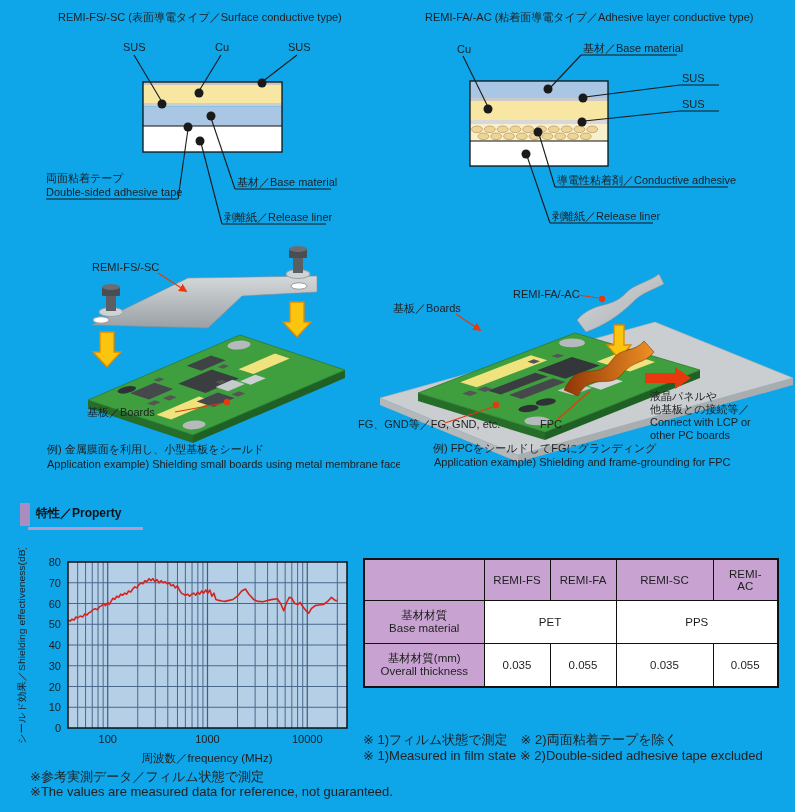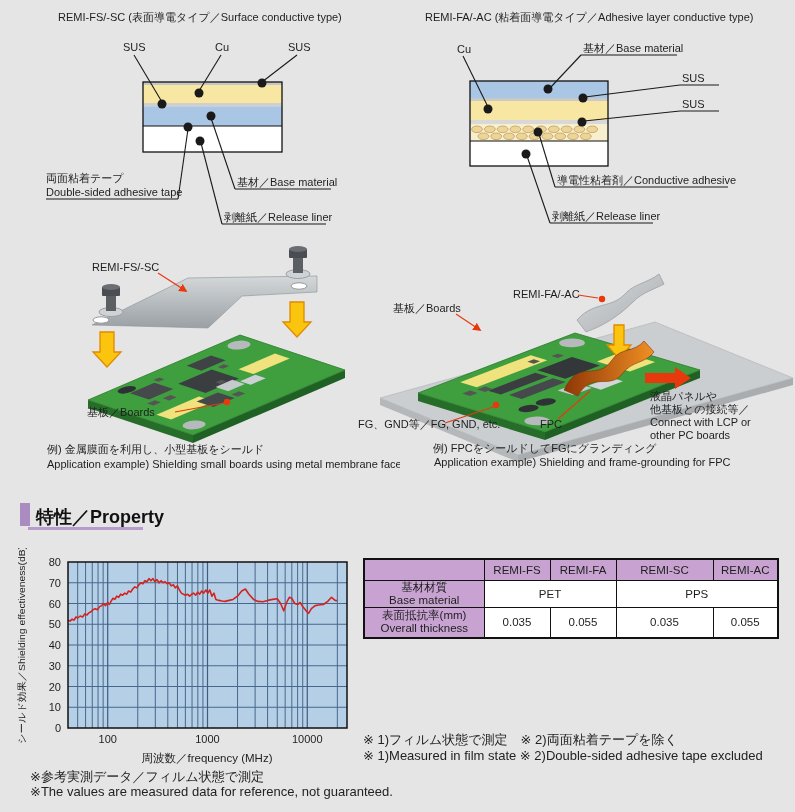--- a/index.html
+++ b/index.html
@@ -1,27 +1,27 @@
 <!DOCTYPE html>
 <html><head>
 <meta charset="utf-8">
 <style>
   html,body{margin:0;padding:0;background:#fff;}
-  .page{position:relative;width:795px;height:812px;background:#e5e5e5;overflow:hidden;
+  .page{position:relative;width:795px;height:812px;background:#0ea5e9;overflow:hidden;
         font-family:"Liberation Sans","DejaVu Sans",sans-serif;color:#1e1e1e;}
   .abs{position:absolute;}
   svg text{font-family:"Liberation Sans","DejaVu Sans",sans-serif;fill:#1e1e1e;}
   .t11{font-size:11px;}
   .sec-bar{left:20px;top:503px;width:10px;height:23px;background:#ab8cc1;}
-  .sec-title{left:36px;top:505px;font-size:18px;font-weight:bold;color:#111;text-align:right;}
+  .sec-title{left:36px;top:505px;font-size:12px;font-weight:bold;color:#111;text-align:right;}
   .sec-underline{left:28px;top:527px;width:115px;height:2.5px;background:#b79ccb;}
   .note{font-size:13px;color:#222;line-height:14px;}
   table.prop{border-collapse:collapse;table-layout:fixed;width:414px;border:2px solid #111;}
   table.prop th,table.prop td{border:1px solid #111;text-align:center;vertical-align:middle;
-     font-size:11.5px;padding:0;overflow:hidden;}
+     font-size:11.5px;padding:8px;overflow:hidden;}
   table.prop th{background:#c8a3d2;font-weight:normal;height:20px;}
   td.lbl{background:#c8a3d2;font-size:11px;line-height:13px;}
   td.val{background:#fff;}
   .r1{height:22px}.r2{height:32px}.r3{height:30px}.r4{height:30px}.r5{height:29px}
   sup{font-size:7.5px;}
   .subtxt{font-size:8.5px;line-height:9px;}
 </style>
 </head>
 <body>
 
@@ -346,21 +346,21 @@
       <tr class="r1">
         <td class="lbl">
           <div>基材材質</div>
               <div>Base material</div>
         </td>
         <td class="val" colspan="2">PET</td>
         <td class="val" colspan="2">PPS</td>
       </tr>
       <tr class="r4">
         <td class="lbl">
-          <div>表面抵抗率(mm)</div>
+          <div>基材材質(mm)</div>
               <div>Overall thickness</div>
         </td>
         <td class="val">0.035</td>
         <td class="val">0.055</td>
         <td class="val">0.035</td>
         <td class="val">0.055</td>
       </tr>
     </tbody>
       </table>
   </div>

